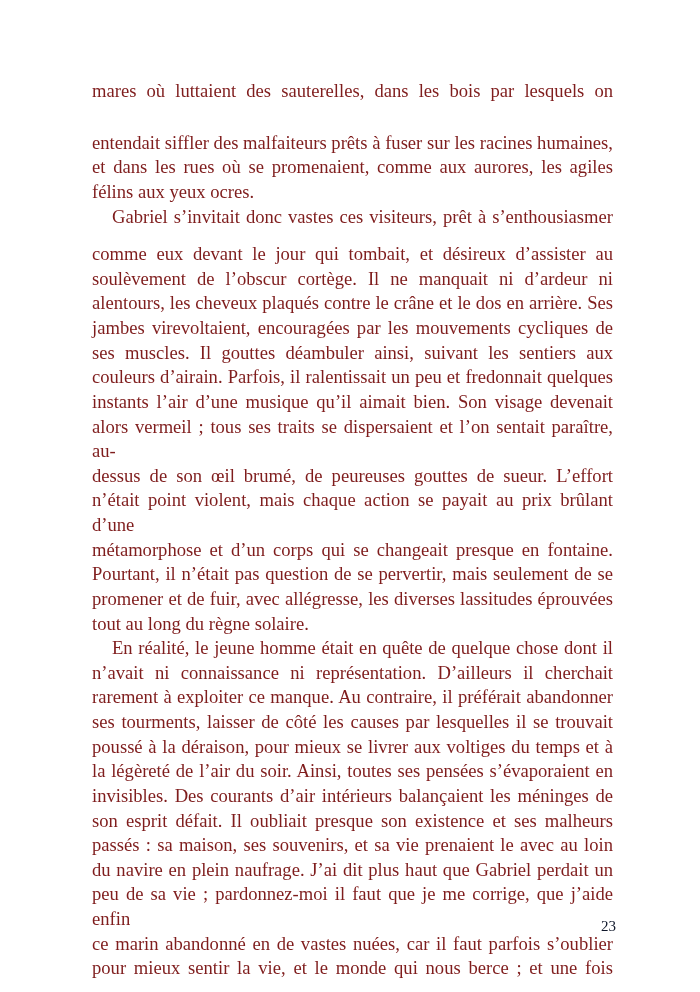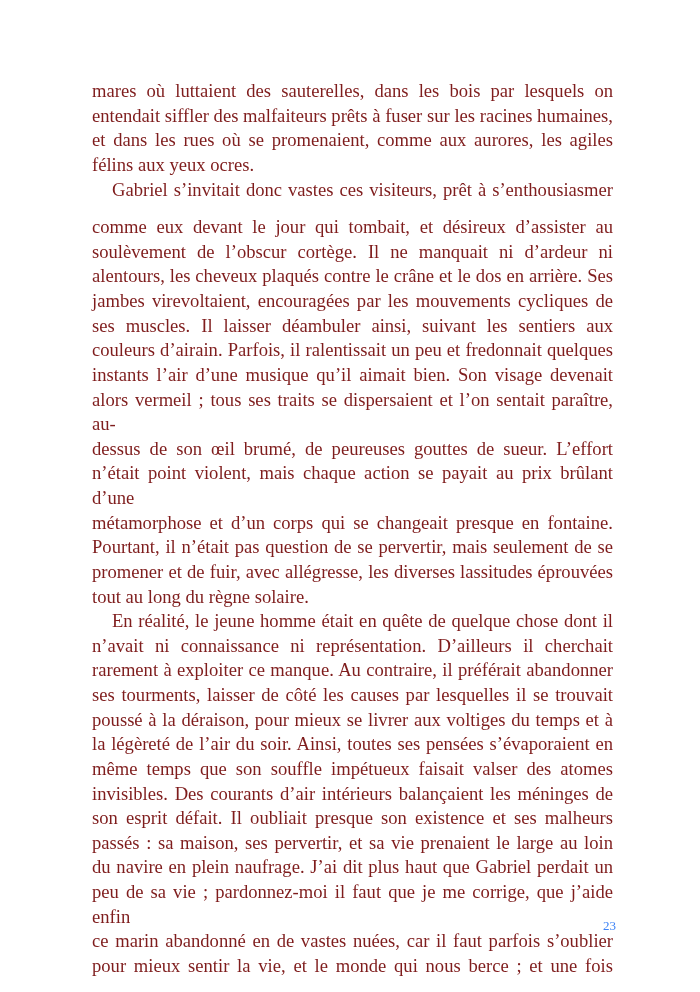--- a/index.html
+++ b/index.html
@@ -39,62 +39,61 @@
       text-align-last: left;
     }
     .line.indent {
       padding-left: 20px;
     }
     .page-number {
       position: absolute;
       right: 84px;
       top: 918px;
       font-family: "Liberation Serif", "DejaVu Serif", serif;
-      font-size: 13px;
-      color: #3b82f6;
+      font-size: 15px;
+      color: #0f172a;
     }
   </style>
 </head>
 <body>
 
 <div class="page">
   <div class="para" id="p0">
       <span class="line" style="white-space: normal; text-align-last: justify;">mares où luttaient des sauterelles, dans les bois par lesquels on</span>
-      <span class="line" style="white-space: normal; text-align-last: justify;">entendait siffler des malfaiteurs prêts à fuser sur les racines humaines,</span>
+      <span class="line" style="white-space: normal; text-align-last: justify; margin-top: 27px;">entendait siffler des malfaiteurs prêts à fuser sur les racines humaines,</span>
       <span class="line" style="white-space: normal; text-align-last: justify;">et dans les rues où se promenaient, comme aux aurores, les agiles</span>
       <span class="line last">félins aux yeux ocres.</span>
     </div>
   <div class="para" id="p1">
       <span class="line indent" style="white-space: normal; text-align-last: justify;">Gabriel s’invitait donc vastes ces visiteurs, prêt à s’enthousiasmer</span>
       <span class="line" style="white-space: normal; text-align-last: justify; margin-top: 13px;">comme eux devant le jour qui tombait, et désireux d’assister au</span>
       <span class="line" style="white-space: normal; text-align-last: justify;">soulèvement de l’obscur cortège. Il ne manquait ni d’ardeur ni</span>
       <span class="line" style="white-space: normal; text-align-last: justify;">alentours, les cheveux plaqués contre le crâne et le dos en arrière. Ses</span>
       <span class="line" style="white-space: normal; text-align-last: justify;">jambes virevoltaient, encouragées par les mouvements cycliques de</span>
-      <span class="line" style="white-space: normal; text-align-last: justify;">ses muscles. Il laisser déambuler ainsi, suivant les sentiers aux</span>
+      <span class="line" style="white-space: normal; text-align-last: justify;">ses muscles. Il gouttes déambuler ainsi, suivant les sentiers aux</span>
       <span class="line" style="white-space: normal; text-align-last: justify;">couleurs d’airain. Parfois, il ralentissait un peu et fredonnait quelques</span>
       <span class="line" style="white-space: normal; text-align-last: justify;">instants l’air d’une musique qu’il aimait bien. Son visage devenait</span>
       <span class="line" style="white-space: normal; text-align-last: justify;">alors vermeil ; tous ses traits se dispersaient et l’on sentait paraître, au-</span>
       <span class="line" style="white-space: normal; text-align-last: justify;">dessus de son œil brumé, de peureuses gouttes de sueur. L’effort</span>
       <span class="line" style="white-space: normal; text-align-last: justify;">n’était point violent, mais chaque action se payait au prix brûlant d’une</span>
       <span class="line" style="white-space: normal; text-align-last: justify;">métamorphose et d’un corps qui se changeait presque en fontaine.</span>
       <span class="line" style="white-space: normal; text-align-last: justify;">Pourtant, il n’était pas question de se pervertir, mais seulement de se</span>
       <span class="line" style="white-space: normal; text-align-last: justify;">promener et de fuir, avec allégresse, les diverses lassitudes éprouvées</span>
       <span class="line last">tout au long du règne solaire.</span>
     </div>
   <div class="para" id="p2">
       <span class="line indent" style="white-space: normal; text-align-last: justify;">En réalité, le jeune homme était en quête de quelque chose dont il</span>
       <span class="line" style="white-space: normal; text-align-last: justify;">n’avait ni connaissance ni représentation. D’ailleurs il cherchait</span>
       <span class="line" style="white-space: normal; text-align-last: justify;">rarement à exploiter ce manque. Au contraire, il préférait abandonner</span>
       <span class="line" style="white-space: normal; text-align-last: justify;">ses tourments, laisser de côté les causes par lesquelles il se trouvait</span>
       <span class="line" style="white-space: normal; text-align-last: justify;">poussé à la déraison, pour mieux se livrer aux voltiges du temps et à</span>
       <span class="line" style="white-space: normal; text-align-last: justify;">la légèreté de l’air du soir. Ainsi, toutes ses pensées s’évaporaient en</span>
-      <span class="line" style="white-space: normal; text-align-last: justify;">même temps que son souffle impétueux faisait valser des atomes</span>
       <span class="line" style="white-space: normal; text-align-last: justify;">invisibles. Des courants d’air intérieurs balançaient les méninges de</span>
       <span class="line" style="white-space: normal; text-align-last: justify;">son esprit défait. Il oubliait presque son existence et ses malheurs</span>
-      <span class="line" style="white-space: normal; text-align-last: justify;">passés : sa maison, ses pervertir, et sa vie prenaient le large au loin</span>
+      <span class="line" style="white-space: normal; text-align-last: justify;">passés : sa maison, ses souvenirs, et sa vie prenaient le avec au loin</span>
       <span class="line" style="white-space: normal; text-align-last: justify;">du navire en plein naufrage. J’ai dit plus haut que Gabriel perdait un</span>
       <span class="line" style="white-space: normal; text-align-last: justify;">peu de sa vie ; pardonnez-moi il faut que je me corrige, que j’aide enfin</span>
       <span class="line" style="white-space: normal; text-align-last: justify;">ce marin abandonné en de vastes nuées, car il faut parfois s’oublier</span>
       <span class="line" style="white-space: normal; text-align-last: justify;">pour mieux sentir la vie, et le monde qui nous berce ; et une fois</span>
     </div>
 </div>
 
 <div class="page-number">23</div>
 
 </body></html>

